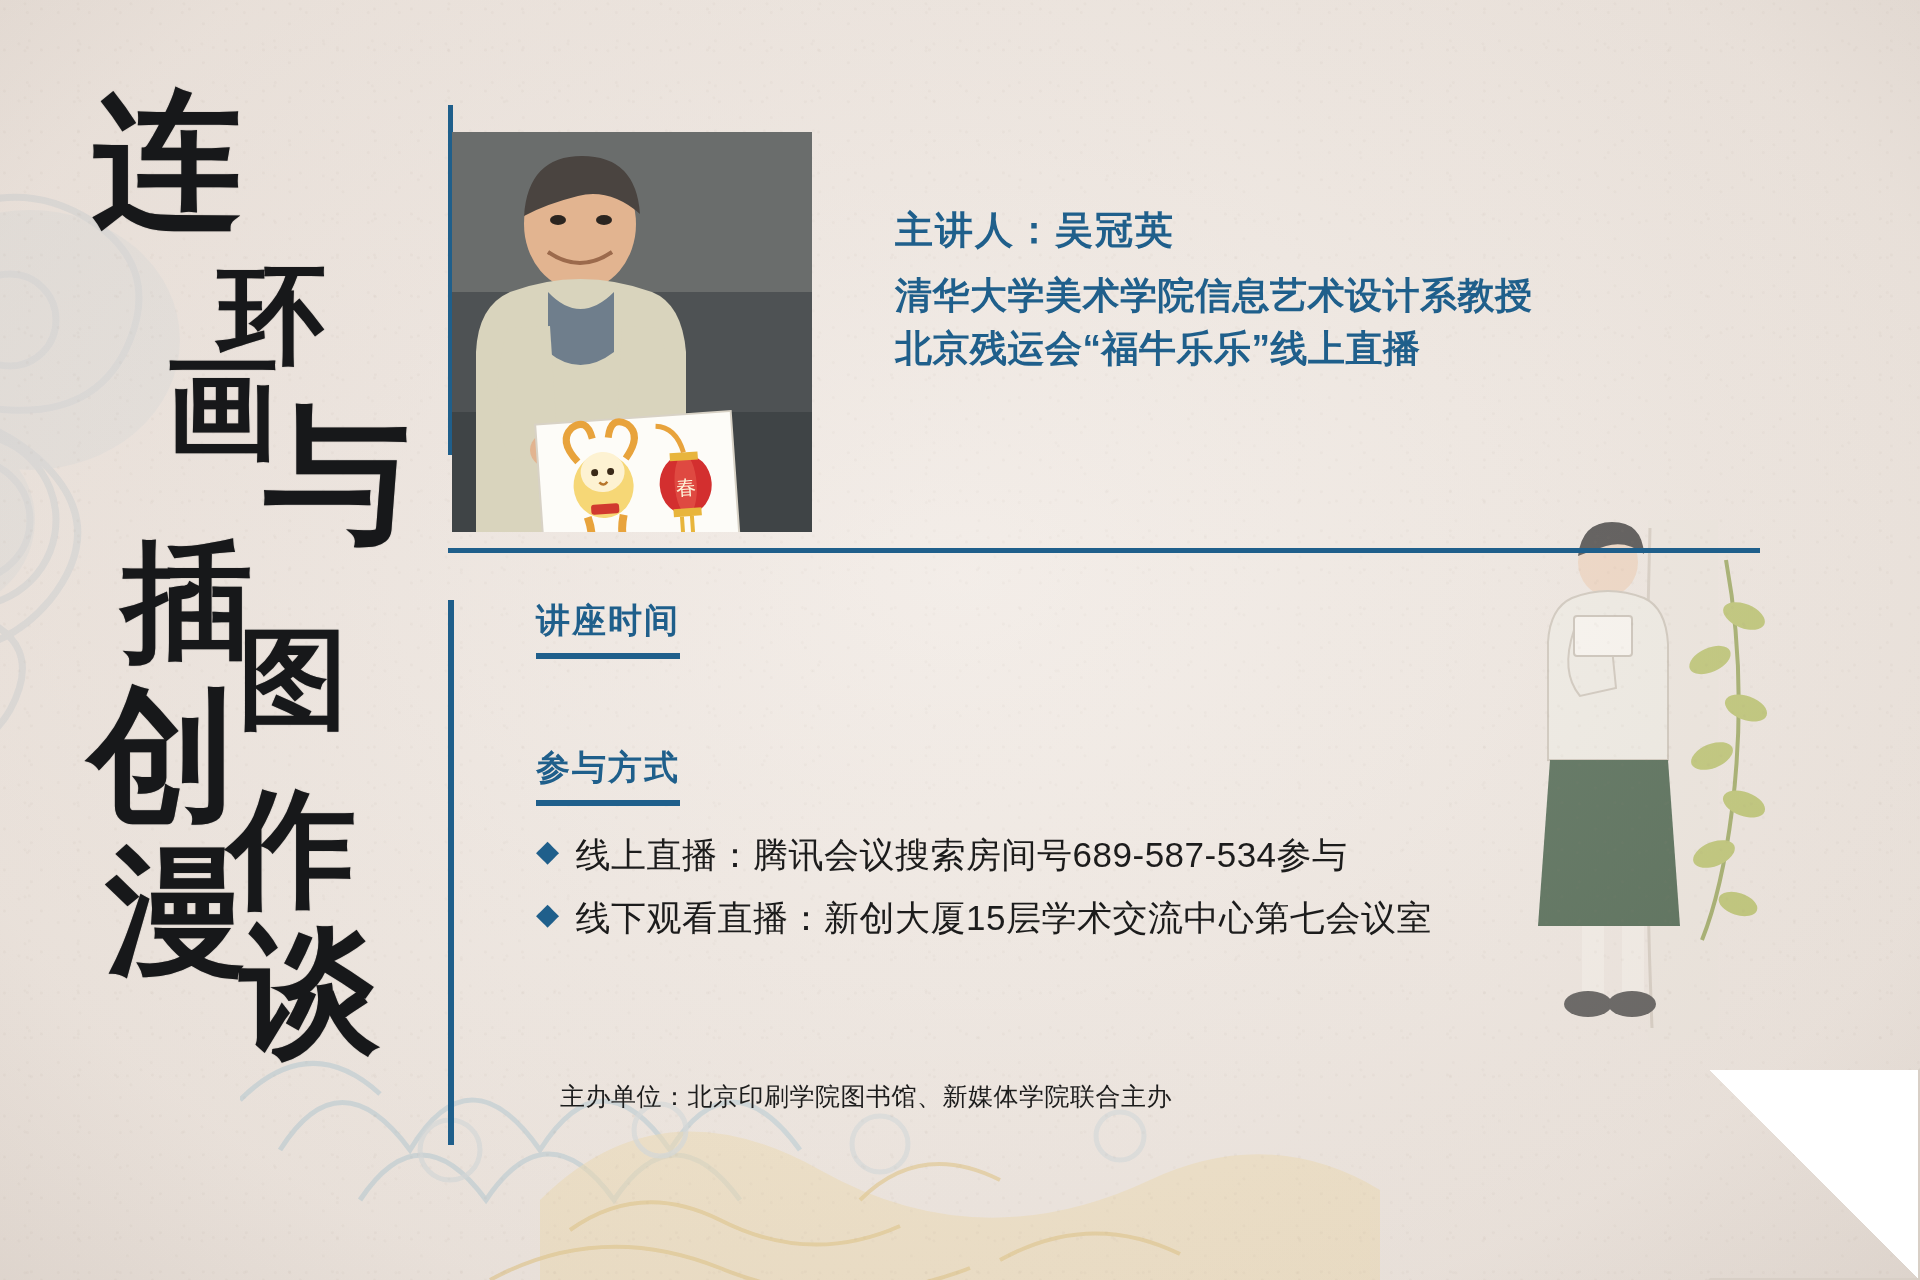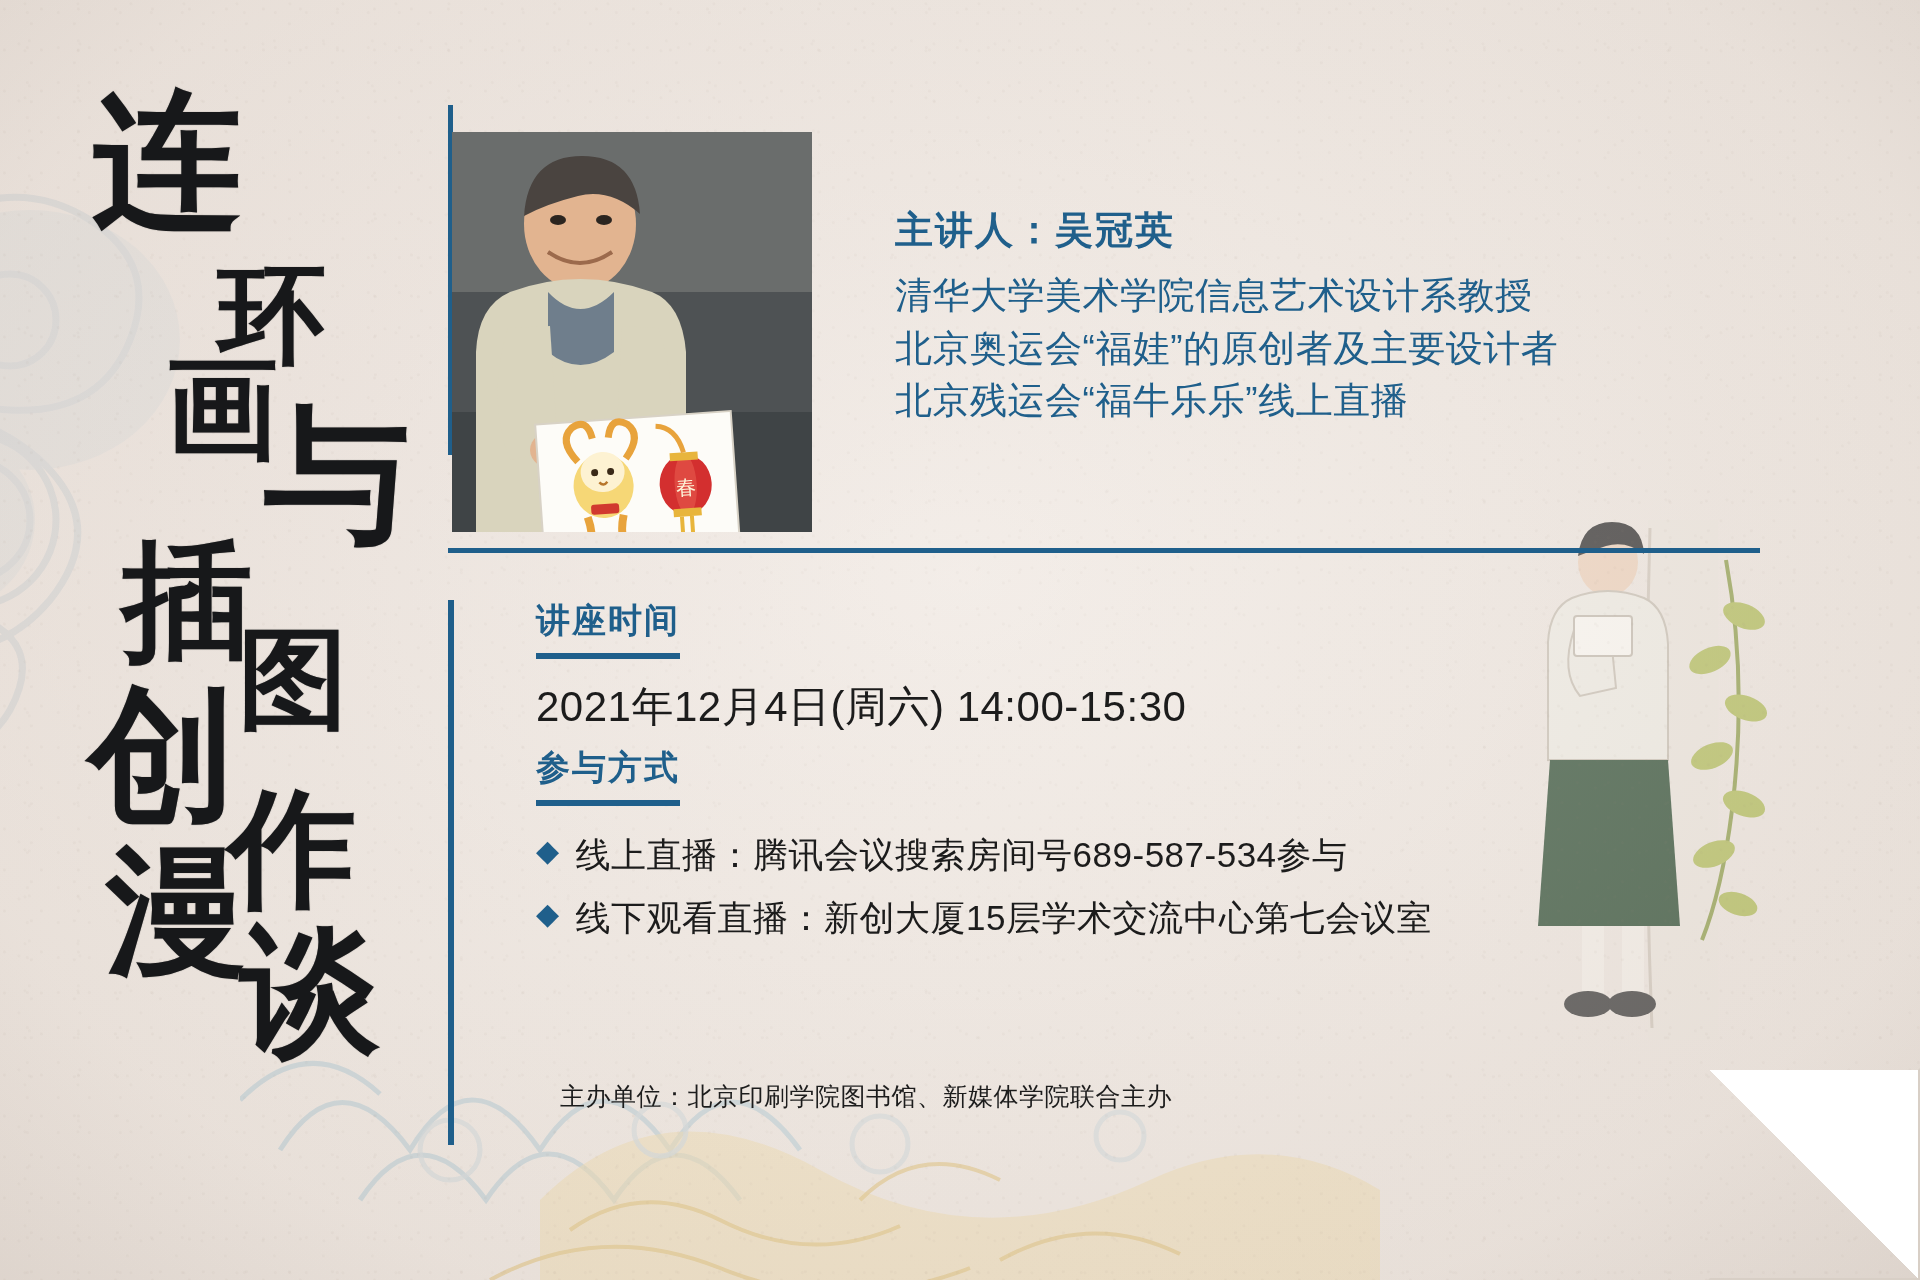--- a/index.html
+++ b/index.html
@@ -66,21 +66,21 @@
     position:absolute;left:452px;top:132px;width:360px;height:400px;overflow:hidden;
   }
   .photo svg{display:block;}
 
   
   .speaker{position:absolute;left:895px;top:205px;width:860px;color:#1f5f8b;}
   .speaker .nm{
     font-size:38px;font-weight:700;letter-spacing:2px;margin-bottom:14px;
     font-family:Liberation Mono, monospace;
   }
-  .speaker .cr{font-size:37px;line-height:1.42;font-weight:400;letter-spacing:.5px;}
+  .speaker .cr{font-size:37px;line-height:1.42;font-weight:700;letter-spacing:.5px;}
 
   
   .sec{position:absolute;left:536px;}
   .sec-h{
     color:#1f5f8b;font-size:34px;font-weight:700;letter-spacing:2px;
     display:inline-block;padding-bottom:9px;border-bottom:6px solid #1f5f8b;
     font-family:"DejaVu Serif","Liberation Serif",serif;
   }
   .sec-time{top:598px;}
   .sec-join{top:745px;}
@@ -237,27 +237,25 @@
         <path d="M232 324 q-6 -26 -26 -28" stroke="#e8a33c" stroke-width="5" fill="none"></path>
         <path d="M226 388 l0 18 M236 388 l0 18" stroke="#e8b53c" stroke-width="4"></path>
         <text x="232" y="366" font-size="20" text-anchor="middle" fill="#fdf3d8" font-family="DejaVu Serif, serif">春</text>
       </g>
     </svg>
   </div>
 
   <div class="speaker">
     <div class="nm">主讲人：吴冠英</div>
     <div class="cr">清华大学美术学院信息艺术设计系教授</div>
-    <div class="cr">北京奥运会“福娃”的原创者及主要设计者</div>
     <div class="cr">北京残运会“福牛乐乐”线上直播</div>
   </div>
 
   <div class="sec sec-time">
     <div class="sec-h">讲座时间</div>
-    <div class="date-line">2021年12月4日(周六) 14:00-15:30</div>
   </div>
 
   <div class="sec sec-join">
     <div class="sec-h">参与方式</div>
     <div class="bullets">
       <div class="bullet">
         <span class="dia">◆</span>
         <span>线上直播：腾讯会议搜索房间号689-587-534参与</span>
       </div>
       <div class="bullet">

